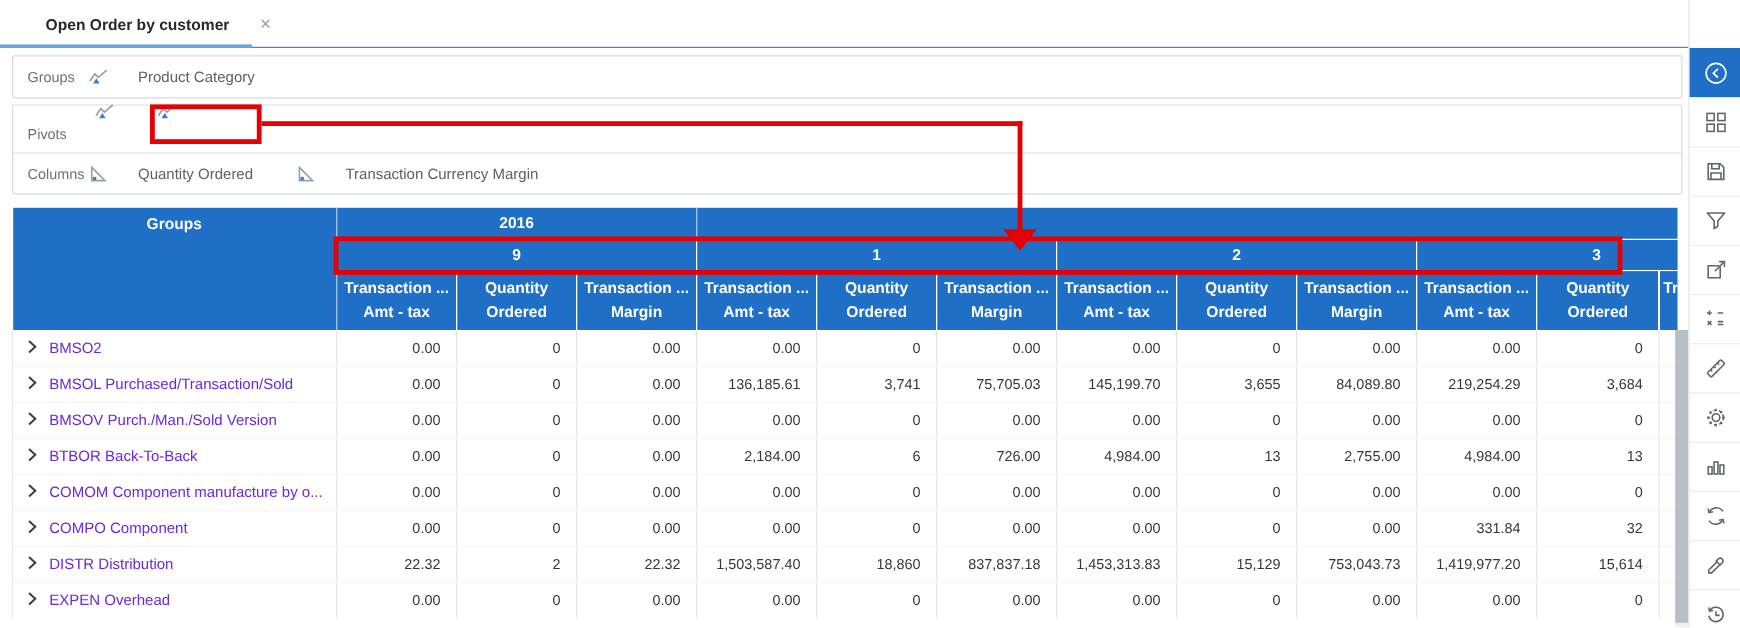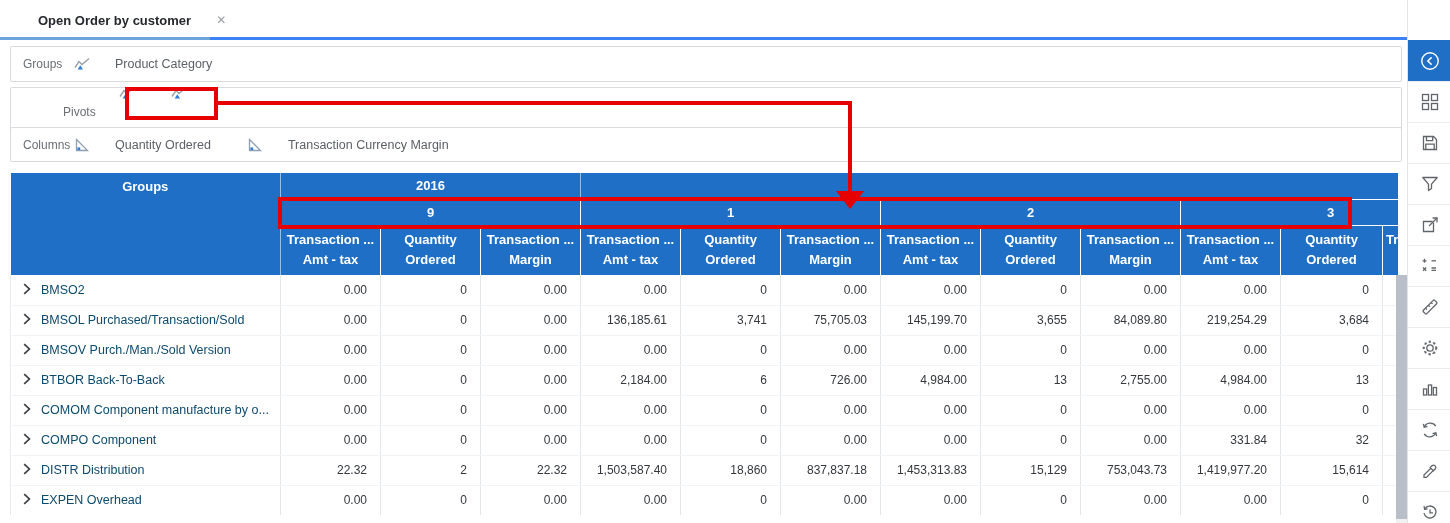--- a/index.html
+++ b/index.html
@@ -1,50 +1,50 @@
 <!DOCTYPE html>
 <html><head>
 <meta charset="utf-8">
 <style>
   * { margin:0; padding:0; box-sizing:border-box; }
   html,body { width:1450px; height:523px; background:#fff; font-family:"Liberation Sans", sans-serif; overflow:hidden; }
   .app { position:relative; width:1450px; height:523px; background:#fff; }
 
   
-  .tabbar { position:absolute; left:0; top:0; width:1450px; height:40px; background:#fff; border-bottom:3px solid #3b82f6;padding-left:36px; }
+  .tabbar { position:absolute; left:0; top:0; width:1450px; height:40px; background:#fff; border-bottom:1px solid #3b82f6;padding-left:36px; }
   .tab { position:absolute; left:0; top:0; width:210px; height:40px; display:flex; align-items:center; gap:11px; padding-left:27px; cursor:pointer; }
   .tab-title { font-size:13px; font-weight:bold; color:#25282c; white-space:nowrap; }
   .tab-close { margin-left:14px; font-size:12px; color:#9aa0a6; line-height:1; }
   .tab-underline { position:absolute; left:0; top:37px; width:210px; height:3px; background:#6ba3db; }
 
   
   .cfg-row { position:absolute; left:10px; width:1392px; border:1px solid #d9dbde; border-radius:2px; background:#fff; display:flex; align-items:center; }
   .cfg-groups { top:46px; height:36px; }
-  .cfg-pivots { top:87px; height:50px;padding-left:40px; }
+  .cfg-pivots { top:87px; height:50px; }
   .cfg-columns { top:127px; height:35px; }
   .cfg-label { width:63px; padding-left:12px; font-size:12px; color:#6b7075; flex:0 0 auto; }
   .chip { display:flex; align-items:center; gap:25px; margin-right:36px; cursor:grab; }
   .cfg-pivots .chip { margin-right:22px;flex-direction:column; }
   .chip span { font-size:12.5px; color:#5c6167; white-space:nowrap; }
   .chip svg { flex:0 0 auto; }
 
   
   .grid-wrap { position:absolute; left:10px; top:173px; width:1388px; height:342px; overflow:hidden; }
   table.pivot { border-collapse:collapse; table-layout:fixed; width:1388px; }
   table.pivot th { background:#1e6fc5; color:#fff; font-weight:bold; font-size:13px;
                    border-right:1px solid rgba(255,255,255,.55); border-bottom:1px solid rgba(255,255,255,.45); }
   th.groups-hd { text-align:center; vertical-align:top; padding-top:6px; font-size:13.5px; }
   th.year-cell { height:26px; text-align:center;margin-left:36px; }
   th.month-cell { height:26px; text-align:center; position:relative; }
   th.month-3 span { position:relative; left:41px; }
   th.measure { height:50px; text-align:center; font-size:12.5px; line-height:1.55; vertical-align:middle; overflow:hidden; white-space:nowrap; }
   th.measure.partial { text-align:left; padding-left:3px; }
   td.val { height:30px; text-align:right; padding-right:13px; font-size:12px; color:#34383c;
            border-right:1px solid #e4e7ea; border-bottom:1px solid #f1f4f7; background:#fff; white-space:nowrap; overflow:hidden; }
-  td.rowlabel { height:30px; font-size:12.5px; color:#0c4a6e; border-right:1px solid #e4e7ea; border-bottom:1px solid #f1f4f7;
+  td.rowlabel { height:30px; font-size:12.5px; color:#6d28d9; border-right:1px solid #e4e7ea; border-bottom:1px solid #f1f4f7;
                 border-left:1px solid #e8eaed; padding-left:12px; white-space:nowrap; overflow:hidden; cursor:pointer; }
   td.rowlabel svg { margin-right:10px; vertical-align:-1px; }
   td.partial-val { border-bottom:1px solid #f1f4f7; background:#fff; }
 
   
   .vscroll { position:absolute; left:1396px; top:275px; width:11px; height:248px; background:#f1f1f1; }
   .vscroll .thumb { position:absolute; left:0; top:0; width:11px; height:244px; background:#b9bfc8; }
 
   
   .sidebar { position:absolute; left:1407px; top:0; width:43px; height:523px; background:#fff; border-left:1px solid #e2e4e7; }

